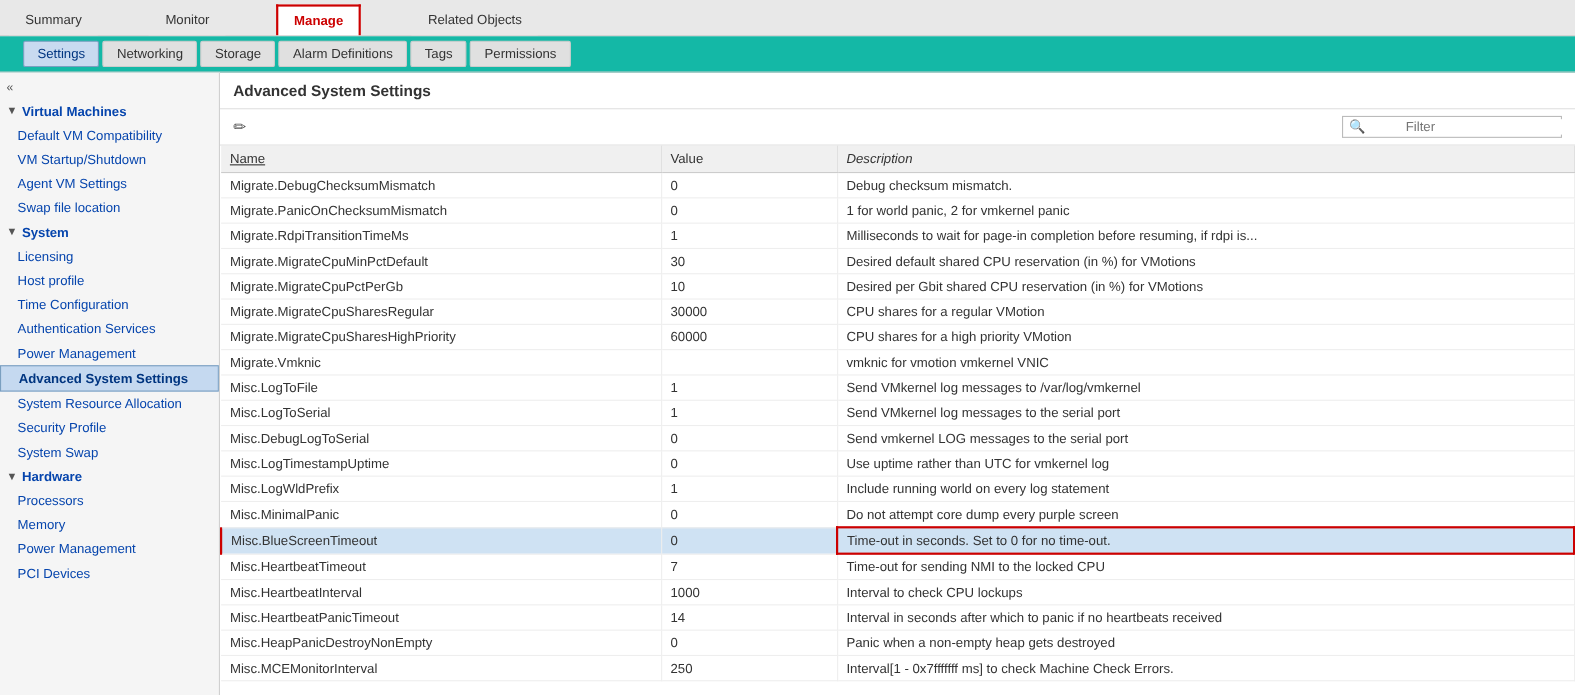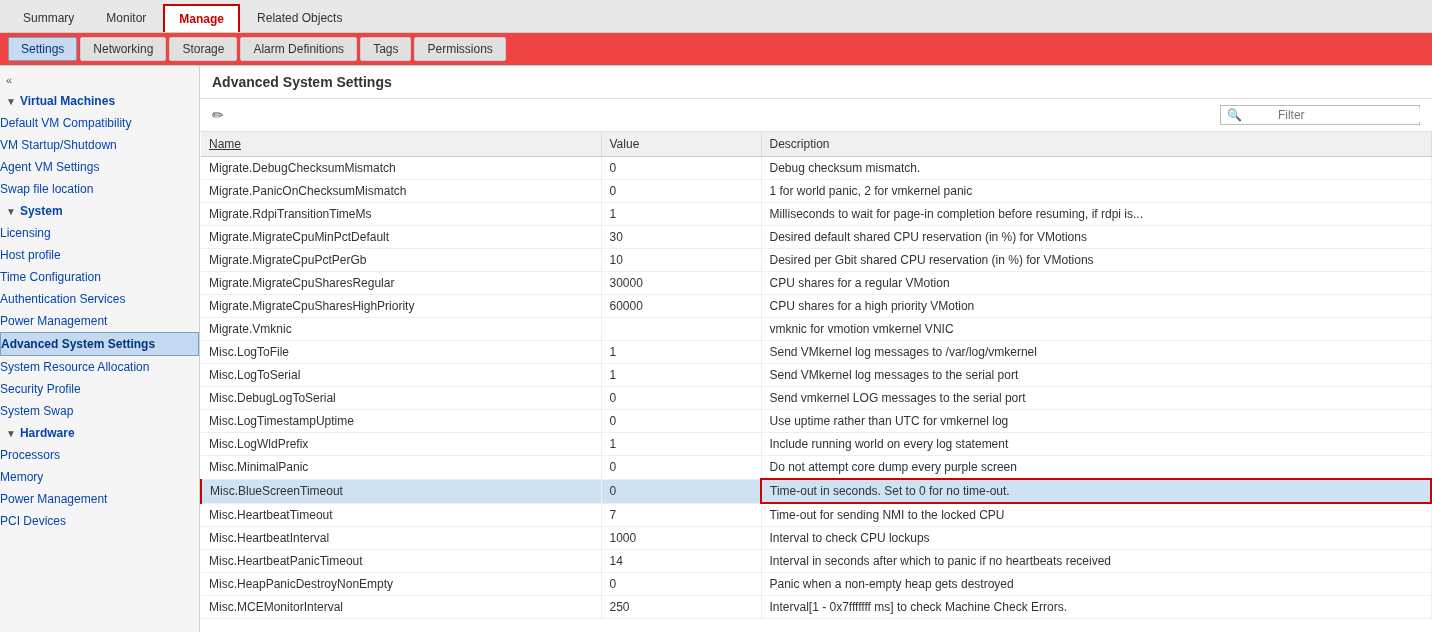--- a/index.html
+++ b/index.html
@@ -3,20 +3,21 @@
   <meta charset="utf-8">
   <style>
     * { box-sizing: border-box; margin: 0; padding: 0; }
     body { font-family: Arial, Helvetica, sans-serif; font-size: 12px; background: #f0f0f0; color: #333; }
 
     .top-tabs {
       display: flex;
       background: #e8e8e8;
       border-bottom: 1px solid #ccc;
       padding: 0 8px;
+      gap: 44px;
     }
     .top-tab {
       padding: 6px 14px;
       cursor: pointer;
       border: 1px solid transparent;
       border-bottom: none;
       margin-right: 2px;
       margin-top: 4px;
       background: #e8e8e8;
       color: #333;
@@ -24,23 +25,23 @@
     .top-tab.active {
       background: #fff;
       border-color: #c00 #c00 #fff #c00;
       border-width: 2px;
       font-weight: bold;
       color: #c00;
     }
 
     .second-tabs {
       display: flex;
-      background: #ef4444;
+      background: #14b8a6;
       border-bottom: 1px solid #ccc;
-      padding: 4px 8px;
+      padding: 4px 21px;
     }
     .second-tab {
       padding: 4px 12px;
       cursor: pointer;
       border: 1px solid #ccc;
       margin-right: 3px;
       background: #e0e0e0;
       color: #333;
       border-radius: 2px;
     }
@@ -77,21 +78,21 @@
       color: #0645ad;
       font-weight: bold;
       font-size: 12px;
     }
     .sidebar-section-header .arrow {
       margin-right: 4px;
       color: #555;
       font-size: 10px;
     }
     .sidebar-item {
-      padding: 4px 6px 4px 0;
+      padding: 4px 6px 4px 16px;
       cursor: pointer;
       color: #0645ad;
       font-size: 12px;
     }
     .sidebar-item.active {
       background: #c5d9f0;
       font-weight: bold;
       color: #003580;
       border: 1px solid #7a9fc0;
     }
@@ -171,21 +172,21 @@
     }
     .data-table tr.highlighted td:last-child {
       border: 2px solid #c00;
     }
     .data-table tr.highlighted td:first-child {
       border-left: 2px solid #c00;
     }
 
     .col-name { width: 400px; text-decoration: underline; }
     .col-value { width: 160px; }
-    .col-desc { flex: 1; }
+    .col-desc { flex: 1; font-style: italic; }
   </style>
 </head>
 <body>
 
 <div class="top-tabs">
   <div class="top-tab">Summary</div>
   <div class="top-tab">Monitor</div>
   <div class="top-tab active">Manage</div>
   <div class="top-tab">Related Objects</div>
 </div>

